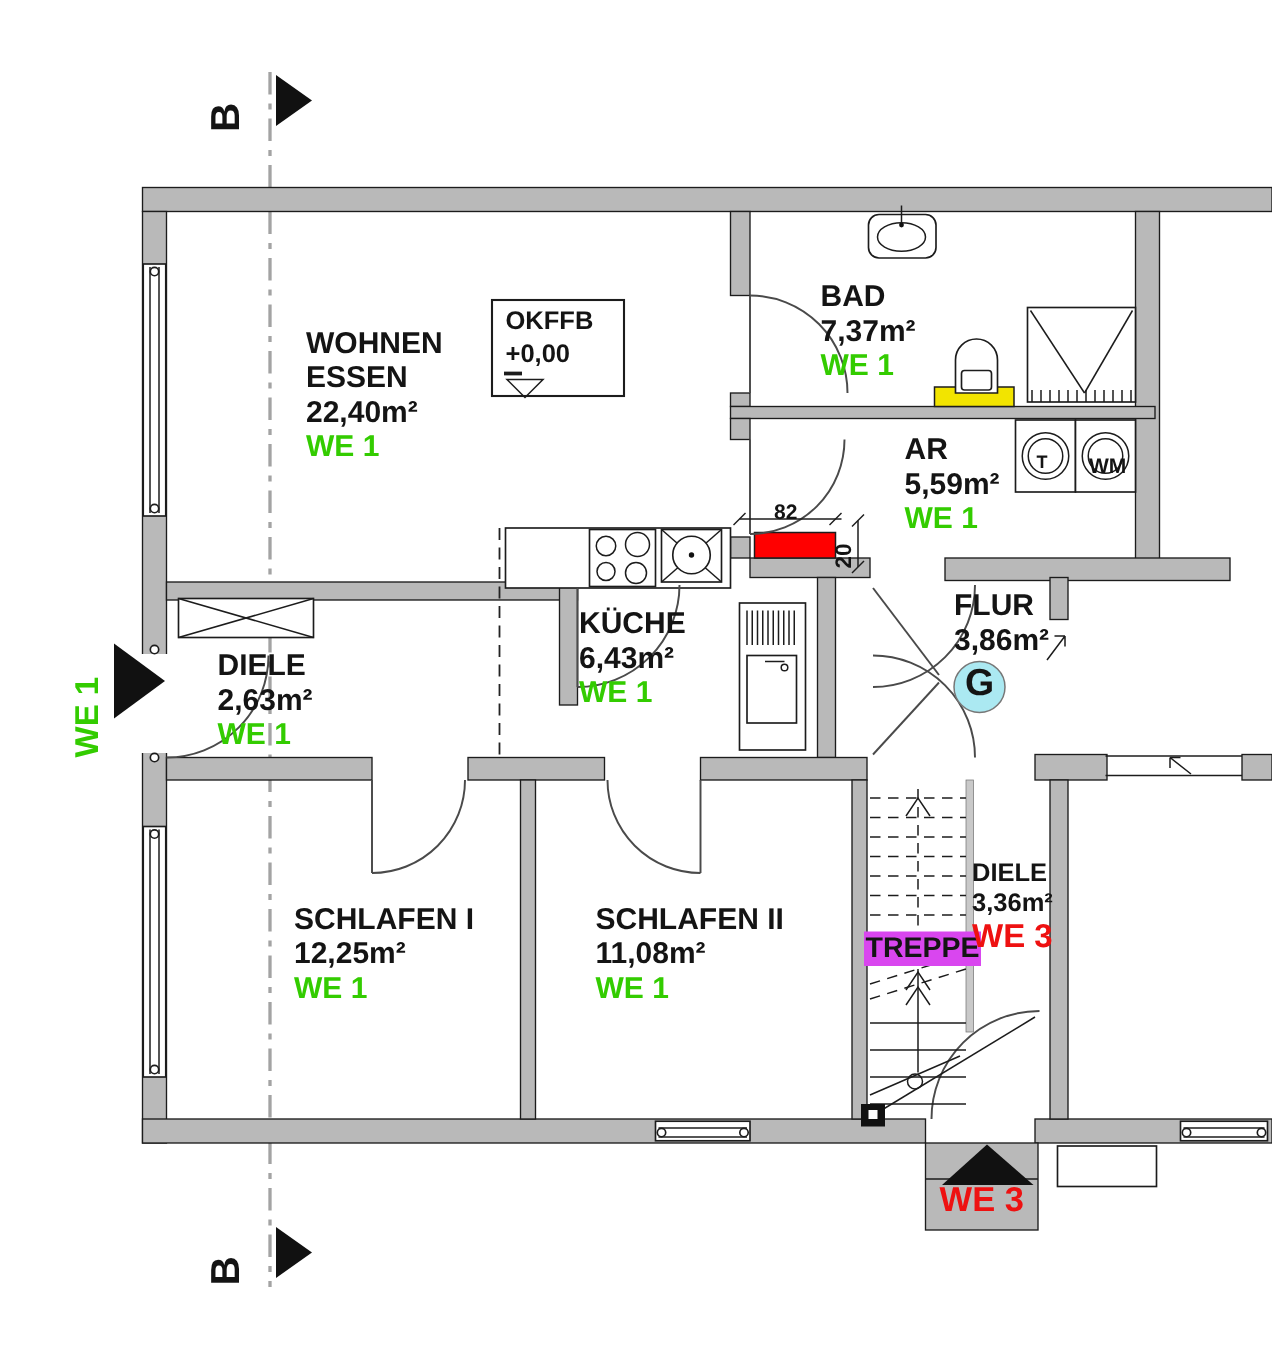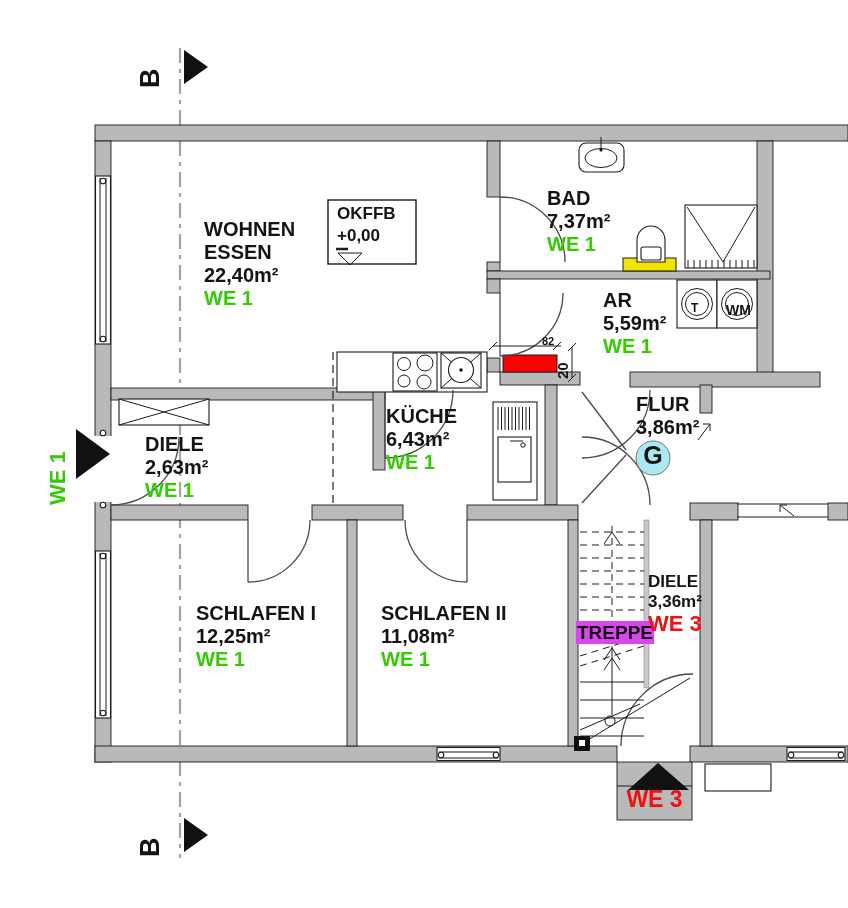--- a/index.html
+++ b/index.html
@@ -268,42 +268,42 @@
     <span>FLUR</span>
     <span>3,86m²</span>
   </div>
 
   <div class="lbl" style="left:196px;top:602px">
     <span>SCHLAFEN I</span>
     <span>12,25m²</span>
     <span class="we1">WE 1</span>
   </div>
 
-  <div class="lbl" style="left:381px;top:602px">
+  <div class="lbl" style="left:397px;top:602px">
     <span>SCHLAFEN II</span>
     <span>11,08m²</span>
     <span class="we1">WE 1</span>
   </div>
 
   <div class="lbl" style="left:576px;top:621px;font-size:19px;background:#d946ef;padding:0 1px">
     <span>TREPPE</span>
   </div>
 
   <div class="lbl" style="left:648px;top:572px;font-size:17px;line-height:20px">
     <span>DIELE</span>
     <span>3,36m²</span>
     <span class="we3" style="font-size:22px;line-height:24px">WE 3</span>
   </div>
 
   <div class="lbl" style="left:337px;top:203px;font-size:17px;line-height:22px">
     <span>OKFFB</span>
     <span>+0,00</span>
   </div>
 
-  <div class="lbl" style="left:542px;top:330px;font-size:11px">
+  <div class="lbl" style="left:516px;top:330px;font-size:14px">
     <span>82</span>
   </div>
   <div class="lbl rot" style="left:551px;top:379px;font-size:15px">
     <span>20</span>
   </div>
 
   <div class="lbl" style="left:691px;top:297px;font-size:12px">
     <span>T</span>
   </div>
   <div class="lbl" style="left:726px;top:299px;font-size:14px">

